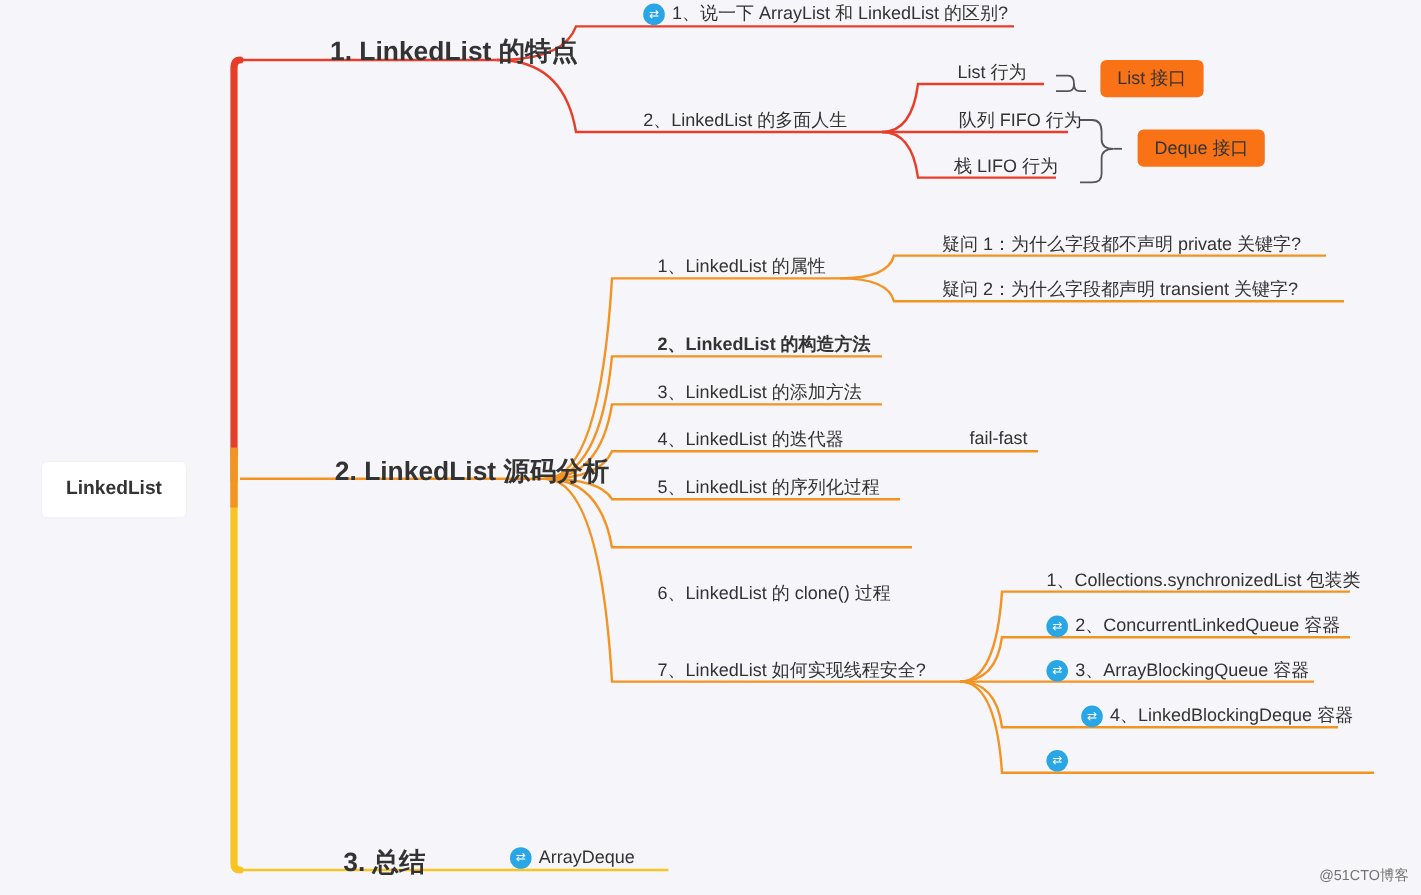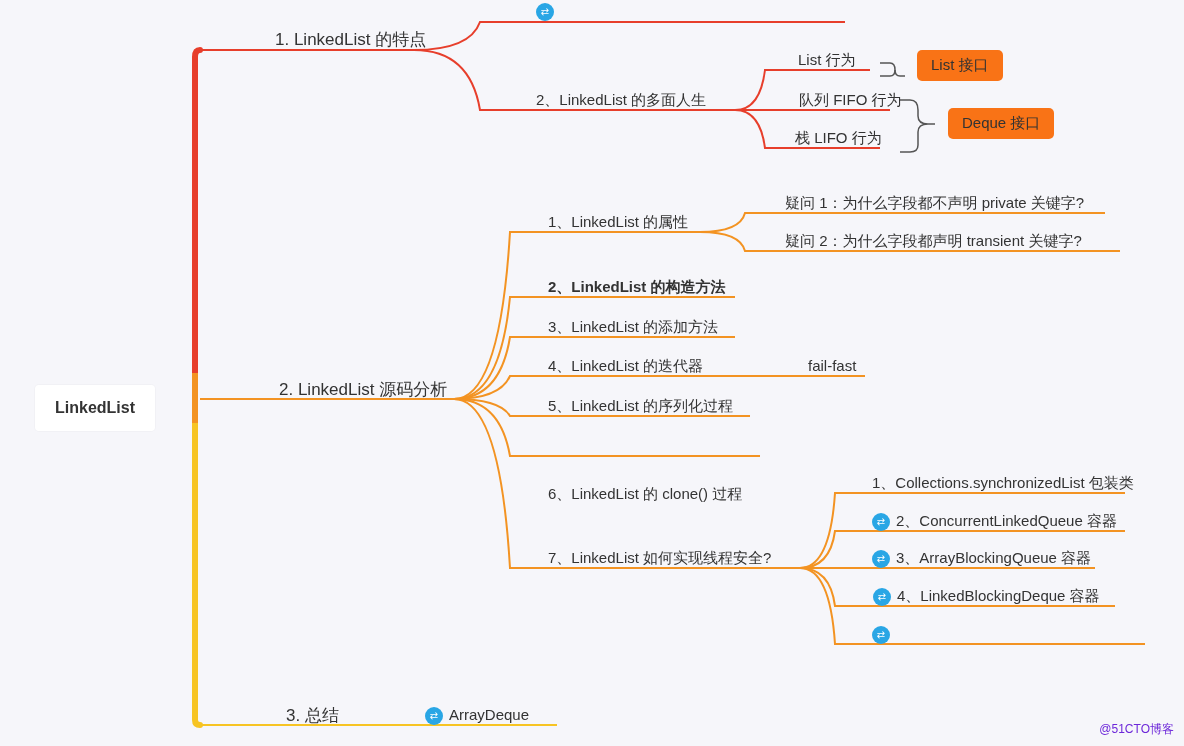--- a/index.html
+++ b/index.html
@@ -21,21 +21,21 @@
   .root {
     left: 35px;
     top: 385px;
     background: #fff;
     padding: 14px 20px;
     font-size: 16px;
     font-weight: 600;
     border-radius: 4px;
     box-shadow: 0 0 0 1px rgba(0,0,0,0.02);
   }
-  .section { font-size: 17px; font-weight: 400; }
+  .section { font-size: 22px; font-weight: 700; }
   .badge {
     position: absolute;
     background: #f97316;
     padding: 6px 14px;
     font-size: 15px;
     border-radius: 5px;
     color: #333;
   }
   .link-icon {
     display: inline-block;
@@ -53,21 +53,21 @@
     font-size: 10px;
     position: absolute;
     top: 50%; left: 50%;
     transform: translate(-50%, -52%);
   }
   .watermark {
     position: absolute;
     right: 10px;
     bottom: 8px;
     font-size: 12px;
-    color: #6d28d9;
+    color: #737373;
   }
 </style>
 </head>
 <body>
 
 <svg width="1184" height="746">
 
   <path d="M 200 50 Q 195 50 195 57 L 195 400" stroke="#e73e2b" stroke-width="6" fill="none" stroke-linecap="round"></path>
   <path d="M 195 380 L 195 720 Q 195 725 200 725" stroke="#f7c423" stroke-width="6" fill="none" stroke-linecap="round"></path>
   <rect x="192" y="373" width="6" height="50" fill="#f39322"></rect>
@@ -109,21 +109,21 @@
   <path d="M 800 568 Q 830 568 835 644 Q 840 644 870 644 L 1145 644" stroke="#f39322" stroke-width="2" fill="none"></path>
 
   <path d="M 200 725 L 345 725" stroke="#f7c423" stroke-width="2" fill="none"></path>
   <path d="M 345 725 Q 390 725 400 725 L 557 725" stroke="#f7c423" stroke-width="2" fill="none"></path>
 </svg>
 
 <div class="root node">LinkedList</div>
 
 <div class="node section" style="left:275px; top:28px;">1. LinkedList 的特点</div>
 <div class="node" style="left:536px; top:2px;">
-  <span class="link-icon"></span>
+  <span class="link-icon"></span><span>1、说一下 ArrayList 和 LinkedList 的区别?</span>
 </div>
 <div class="node" style="left:536px; top:91px;">2、LinkedList 的多面人生</div>
 <div class="node" style="left:798px; top:51px;">List 行为</div>
 <div class="node" style="left:787px; top:91px;margin-left:12px;">队列 FIFO 行为</div>
 <div class="node" style="left:795px; top:129px;">栈 LIFO 行为</div>
 <div class="badge" style="left:917px; top:50px;">List 接口</div>
 <div class="badge" style="left:948px; top:108px;">Deque 接口</div>
 
 <div class="node section" style="left:279px; top:378px;">2. LinkedList 源码分析</div>
 <div class="node" style="left:548px; top:213px;">1、LinkedList 的属性</div>
@@ -137,21 +137,21 @@
 <div class="node" style="left:548px; top:437px;margin-top:48px;">6、LinkedList 的 clone() 过程</div>
 <div class="node" style="left:548px; top:549px;">7、LinkedList 如何实现线程安全?</div>
 
 <div class="node" style="left:872px; top:474px;">1、Collections.synchronizedList 包装类</div>
 <div class="node" style="left:872px; top:512px;">
   <span class="link-icon"></span><span>2、ConcurrentLinkedQueue 容器</span>
 </div>
 <div class="node" style="left:872px; top:549px;">
   <span class="link-icon"></span><span>3、ArrayBlockingQueue 容器</span>
 </div>
-<div class="node" style="left:873px; top:587px;">
+<div class="node" style="left:901px; top:587px;">
   <span class="link-icon"></span><span>4、LinkedBlockingDeque 容器</span>
 </div>
 <div class="node" style="left:872px; top:625px;">
   <span class="link-icon"></span>
 </div>
 
 <div class="node section" style="left:286px; top:704px;">3. 总结</div>
 <div class="node" style="left:425px; top:706px;">
   <span class="link-icon"></span><span>ArrayDeque</span>
 </div>

